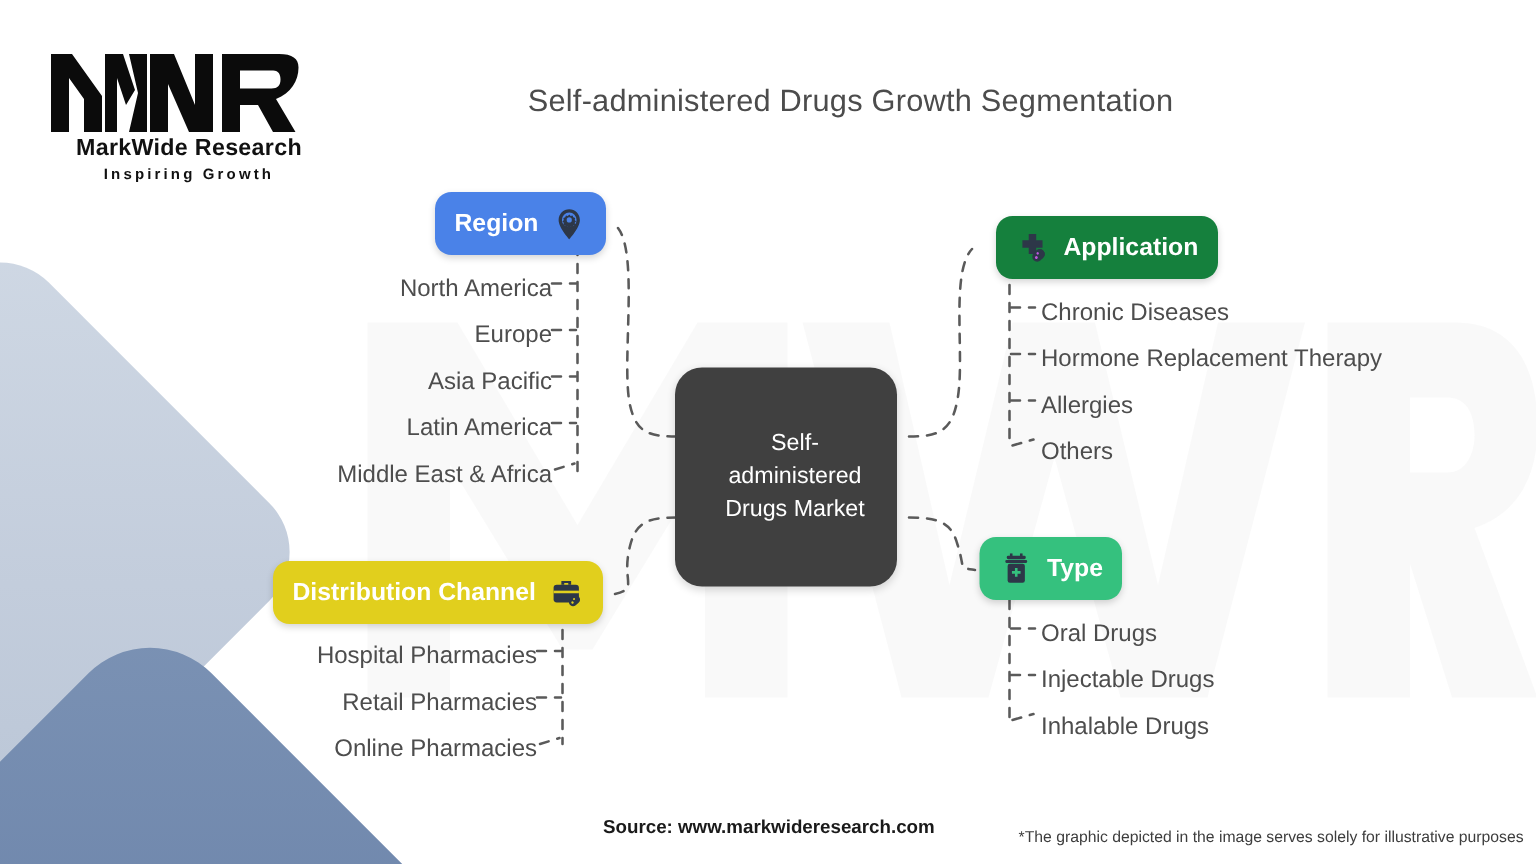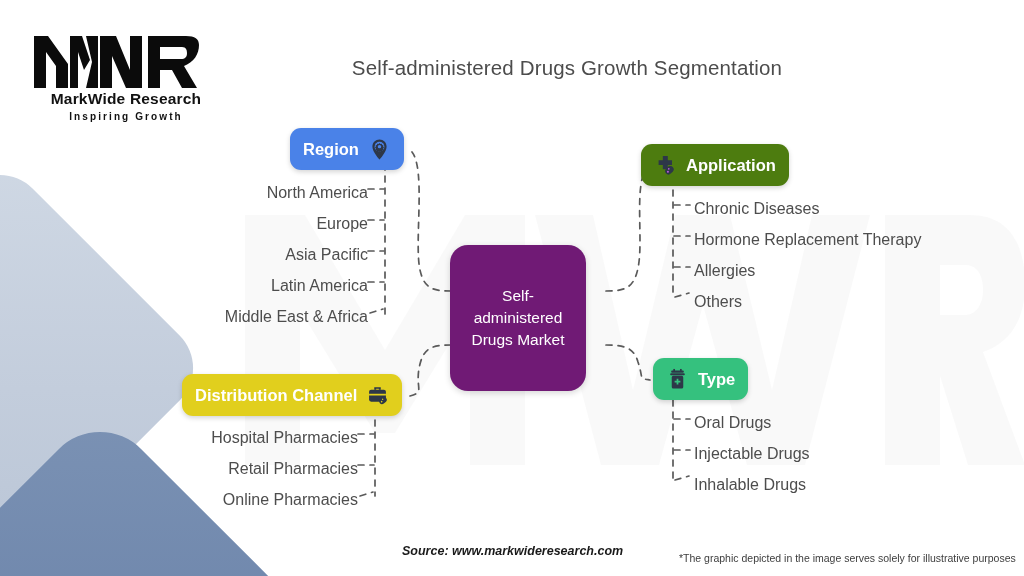--- a/index.html
+++ b/index.html
@@ -50,61 +50,62 @@
     letter-spacing:.15px;
   }
   .title span{position:relative;left:55px;}
 
   
   #links{position:absolute;left:0;top:0;width:1024px;height:576px;}
 
   
   .center-node{
     position:absolute;left:450px;top:245px;width:136px;height:146px;
-    background:#701a75;border-radius:18px;
+    background:#404040;border-radius:18px;
     display:flex;align-items:center;justify-content:center;
     box-shadow:0 2px 6px rgba(0,0,0,.16);
+    padding-left:12px;
   }
   .center-node .ctxt{
     color:#fff;font-size:15.5px;line-height:22px;text-align:center;font-weight:400;
   }
 
   
   .badge{
     position:absolute;display:flex;align-items:center;gap:9px;
     border-radius:11px;padding:12px 13px;height:42px;
     box-shadow:0 2px 5px rgba(0,0,0,.17);
     box-sizing:border-box;
   }
   .badge .blabel{color:#fff;font-size:16.5px;font-weight:600;white-space:nowrap;}
   .badge .bicon{display:flex;align-items:center;justify-content:center;}
 
   #badge-region{left:290px;top:128px;background:#4a82e8;}
-  #badge-application{left:641px;top:144px;background:#4d7c0f;}
+  #badge-application{left:664px;top:144px;background:#15803d;}
   #badge-distribution{left:182px;top:374px;background:#e1cf1d;}
   #badge-type{left:653px;top:358px;background:#35c17e;text-align:center;}
 
   
   .leaf-list{position:absolute;}
   .leaf{
     font-size:16px;color:#4d4d4d;white-space:nowrap;line-height:1;
     position:absolute;
   }
   .leaf-list.right-align .leaf{text-align:right;right:0;}
   .leaf-list.left-align .leaf{text-align:center;left:0;}
 
   #list-region{left:0;top:185px;width:368px;}
   #list-distribution{left:0;top:430px;width:358px;}
   #list-application{left:694px;top:201px;width:330px;}
   #list-type{left:694px;top:415px;width:330px;}
 
   
   .source{
     position:absolute;left:402px;top:544px;
-    font-size:12.5px;font-weight:bold;color:#1a1a1a;white-space:nowrap;font-style:italic;
+    font-size:12.5px;font-weight:bold;color:#1a1a1a;white-space:nowrap;
   }
   .disclaimer{
     position:absolute;left:679px;top:552px;
     font-size:10.5px;color:#3d3d3d;white-space:nowrap;
   }
 </style>
 </head>
 <body>
 
 <div id="stage">

